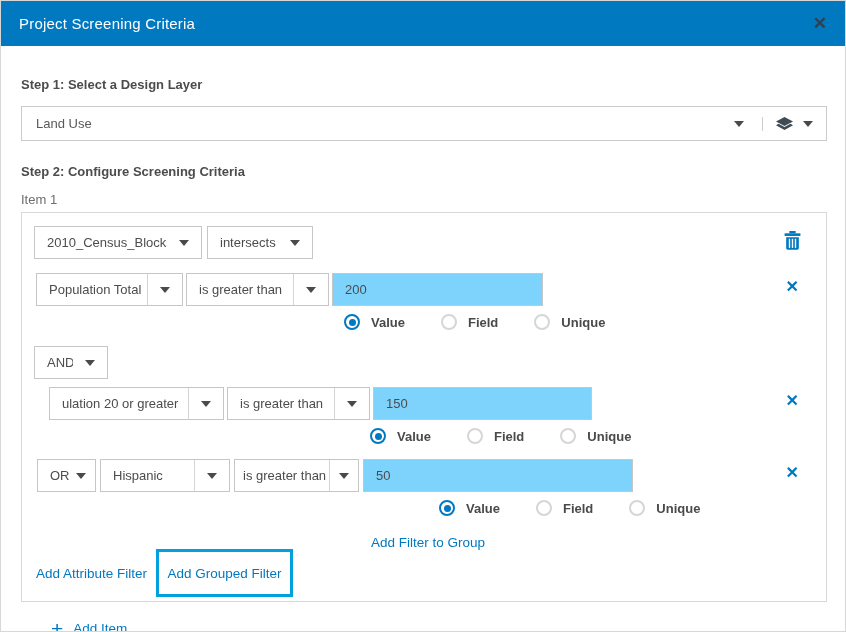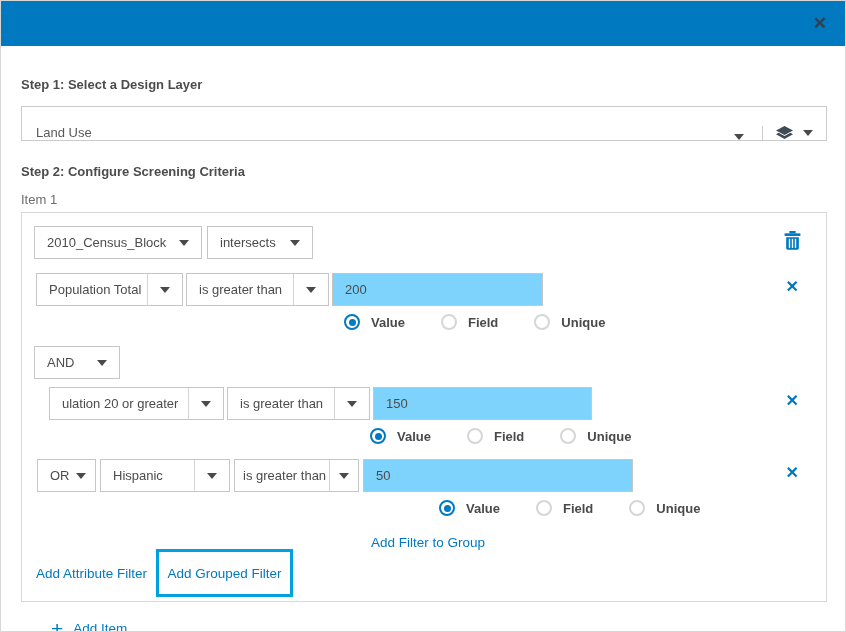--- a/index.html
+++ b/index.html
@@ -21,21 +21,21 @@
     margin-left:auto; color:#30404c; font-size:17px; font-weight:bold;
     cursor:pointer; line-height:1;
   }
 
   
   .content { padding:31px 20px 0 20px; }
   .step-label { font-size:13px; font-weight:bold; color:#4c4c4c; }
 
   .layer-select {
     margin-top:14px; height:35px; border:1px solid #cbcbcb; background:#fff;
-    display:flex; align-items:flex-end; width:806px; cursor:pointer;
+    display:flex; align-items:center; width:806px; cursor:pointer;
   }
   .layer-value { flex:1; display:flex; align-items:center; padding-left:14px;
     font-size:13px; color:#595959; }
   .caret {
     width:0; height:0; border-left:5px solid transparent;
     border-right:5px solid transparent; border-top:6px solid #4a4a4a;
     display:inline-block;
   }
   .layer-caret-cell { display:flex; align-items:center; padding:0 18px; }
   .layer-btn {
@@ -93,20 +93,21 @@
   
   .add-item { margin:16px 0 0 30px; display:flex; align-items:center; cursor:pointer; }
   .plus-icon { color:#0079c1; font-size:21px; font-weight:normal; margin-right:10px; line-height:1; }
 </style>
 </head>
 <body>
 
 <div class="dialog">
 
   <div class="hdr">
+    <span class="hdr-title">Project Screening Criteria</span>
     <span class="hdr-close">✕</span>
   </div>
 
   <div class="content">
 
     <div class="step-label">Step 1: Select a Design Layer</div>
 
     <div class="layer-select">
       <span class="layer-value">Land Use</span>
       <span class="layer-caret-cell">
@@ -173,21 +174,21 @@
         <span class="radio">
             <span class="dot"></span>
           </span>
         <span class="radio-label">Value</span>
         <span class="radio off"></span>
         <span class="radio-label">Field</span>
         <span class="radio off"></span>
         <span class="radio-label" style="margin-right:0;">Unique</span>
       </div>
 
-      <div class="dd abs" style="left:12px; top:133px; width:86px;">
+      <div class="dd abs" style="left:12px; top:133px; width:74px;">
         <span class="lbl">AND</span>
         <span class="caret-cell">
             <span class="caret"></span>
           </span>
       </div>
 
       <div class="row abs" style="left:27px; top:174px;">
         <div class="dd divided" style="width:175px;">
           <span class="lbl">ulation 20 or greater</span>
           <span class="caret-cell">

